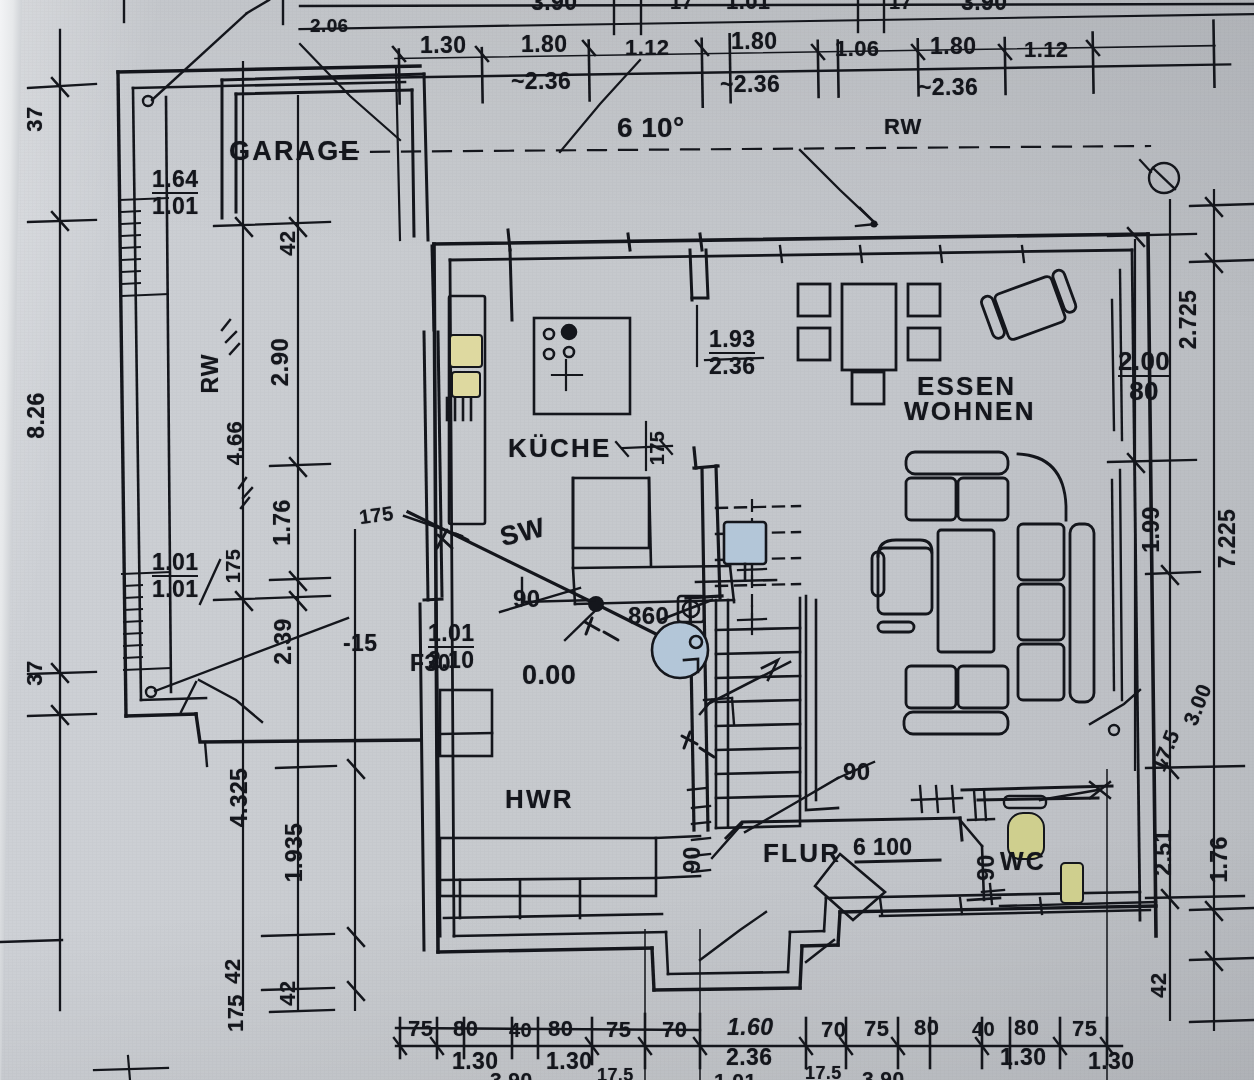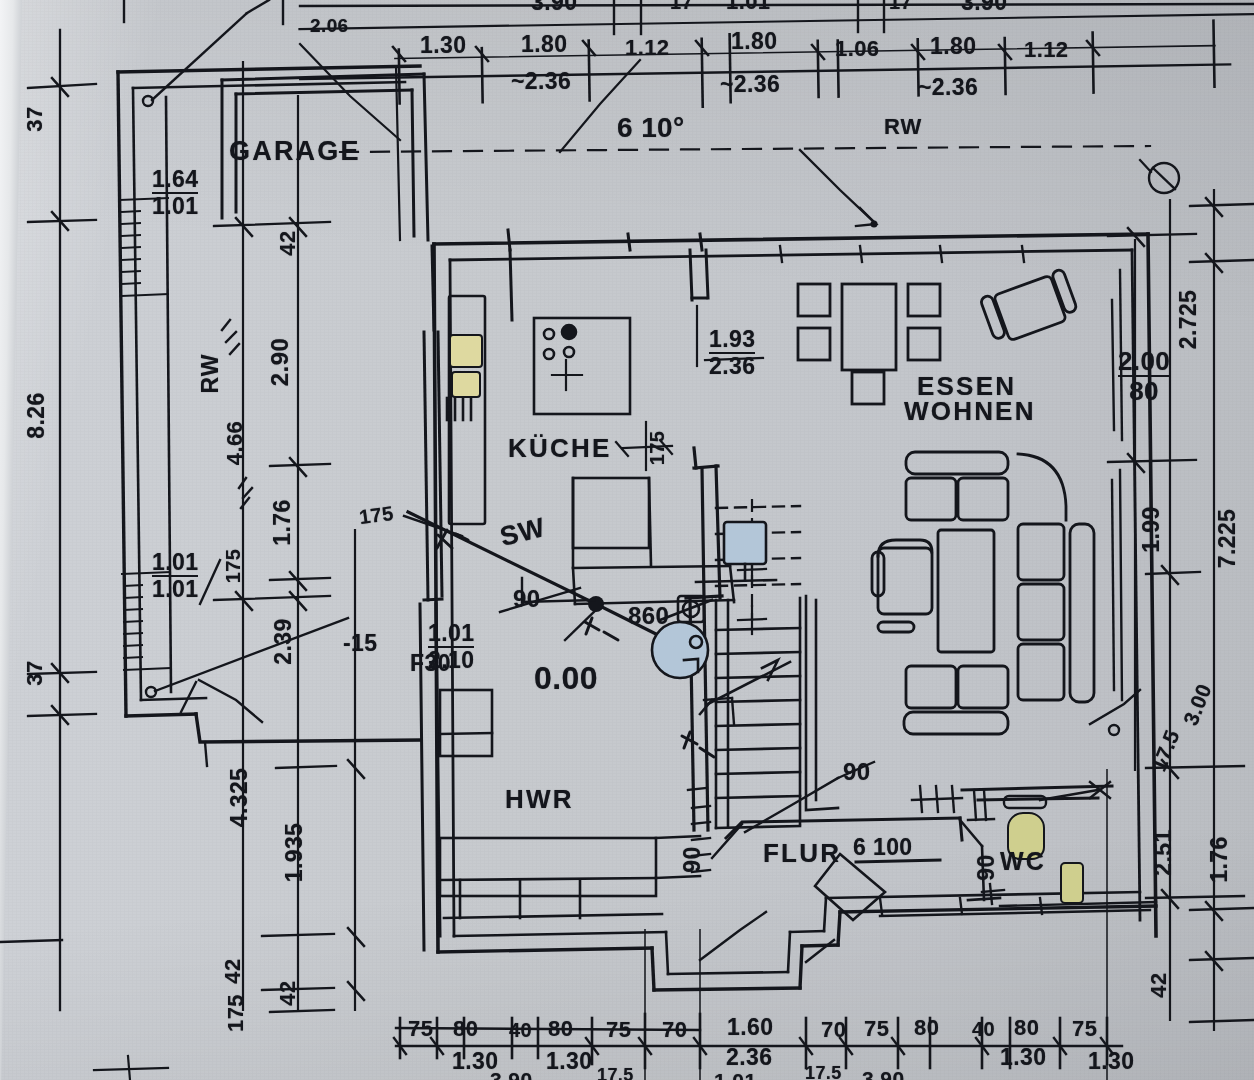--- a/index.html
+++ b/index.html
@@ -698,21 +698,21 @@
 
   <div class="t vert" style="left:1144px;top:740px;font-size:21px;transform:rotate(-68deg);">17.5</div>
   <div class="t vert" style="left:1176px;top:694px;font-size:21px;transform:rotate(-68deg);">3.00</div>
 
   <div class="t" style="left:408px;top:1018px;font-size:22px;">75</div>
   <div class="t" style="left:453px;top:1018px;font-size:22px;">80</div>
   <div class="t" style="left:509px;top:1020px;font-size:20px;">40</div>
   <div class="t" style="left:548px;top:1018px;font-size:22px;">80</div>
   <div class="t" style="left:606px;top:1019px;font-size:22px;">75</div>
   <div class="t" style="left:662px;top:1019px;font-size:22px;">70</div>
-  <div class="t" style="left:727px;top:1016px;font-size:23px;">1.60</div>
+  <div class="t" style="left:727px;top:1016px;font-size:23px;font-style:italic;">1.60</div>
   <div class="t" style="left:821px;top:1019px;font-size:22px;">70</div>
   <div class="t" style="left:864px;top:1018px;font-size:22px;">75</div>
   <div class="t" style="left:914px;top:1017px;font-size:22px;">80</div>
   <div class="t" style="left:972px;top:1019px;font-size:20px;">40</div>
   <div class="t" style="left:1014px;top:1017px;font-size:22px;">80</div>
   <div class="t" style="left:1072px;top:1018px;font-size:22px;">75</div>
 
   <div class="t" style="left:452px;top:1050px;font-size:23px;">1.30</div>
   <div class="t" style="left:546px;top:1050px;font-size:23px;">1.30</div>
   <div class="t" style="left:726px;top:1046px;font-size:23px;">2.36</div>
@@ -742,20 +742,20 @@
   <div class="t" style="left:500px;top:519px;font-size:27px;transform:rotate(-14deg);letter-spacing:1px;">SW</div>
   <div class="t" style="left:513px;top:587px;font-size:24px;">90</div>
 
   <div class="t frac" style="left:428px;top:622px;font-size:23px;">
     <span class="a">1.01</span>
     <span class="bar"></span>
     <span class="b">2.10</span>
   </div>
   <div class="t" style="left:410px;top:652px;font-size:23px;">F30</div>
 
-  <div class="t" style="left:534px;top:662px;font-size:32px;">0.00</div>
+  <div class="t" style="left:522px;top:662px;font-size:27px;">0.00</div>
   <div class="t" style="left:628px;top:604px;font-size:24px;">860</div>
   <div class="t vert" style="left:679px;top:848px;font-size:23px;transform:rotate(-90deg);">90</div>
   <div class="t" style="left:843px;top:760px;font-size:24px;">90</div>
   <div class="t" style="left:853px;top:836px;font-size:23px;">6 100</div>
   <div class="t vert" style="left:973px;top:856px;font-size:23px;transform:rotate(-90deg);">90</div>
 
 </div>
 
 </body></html>

